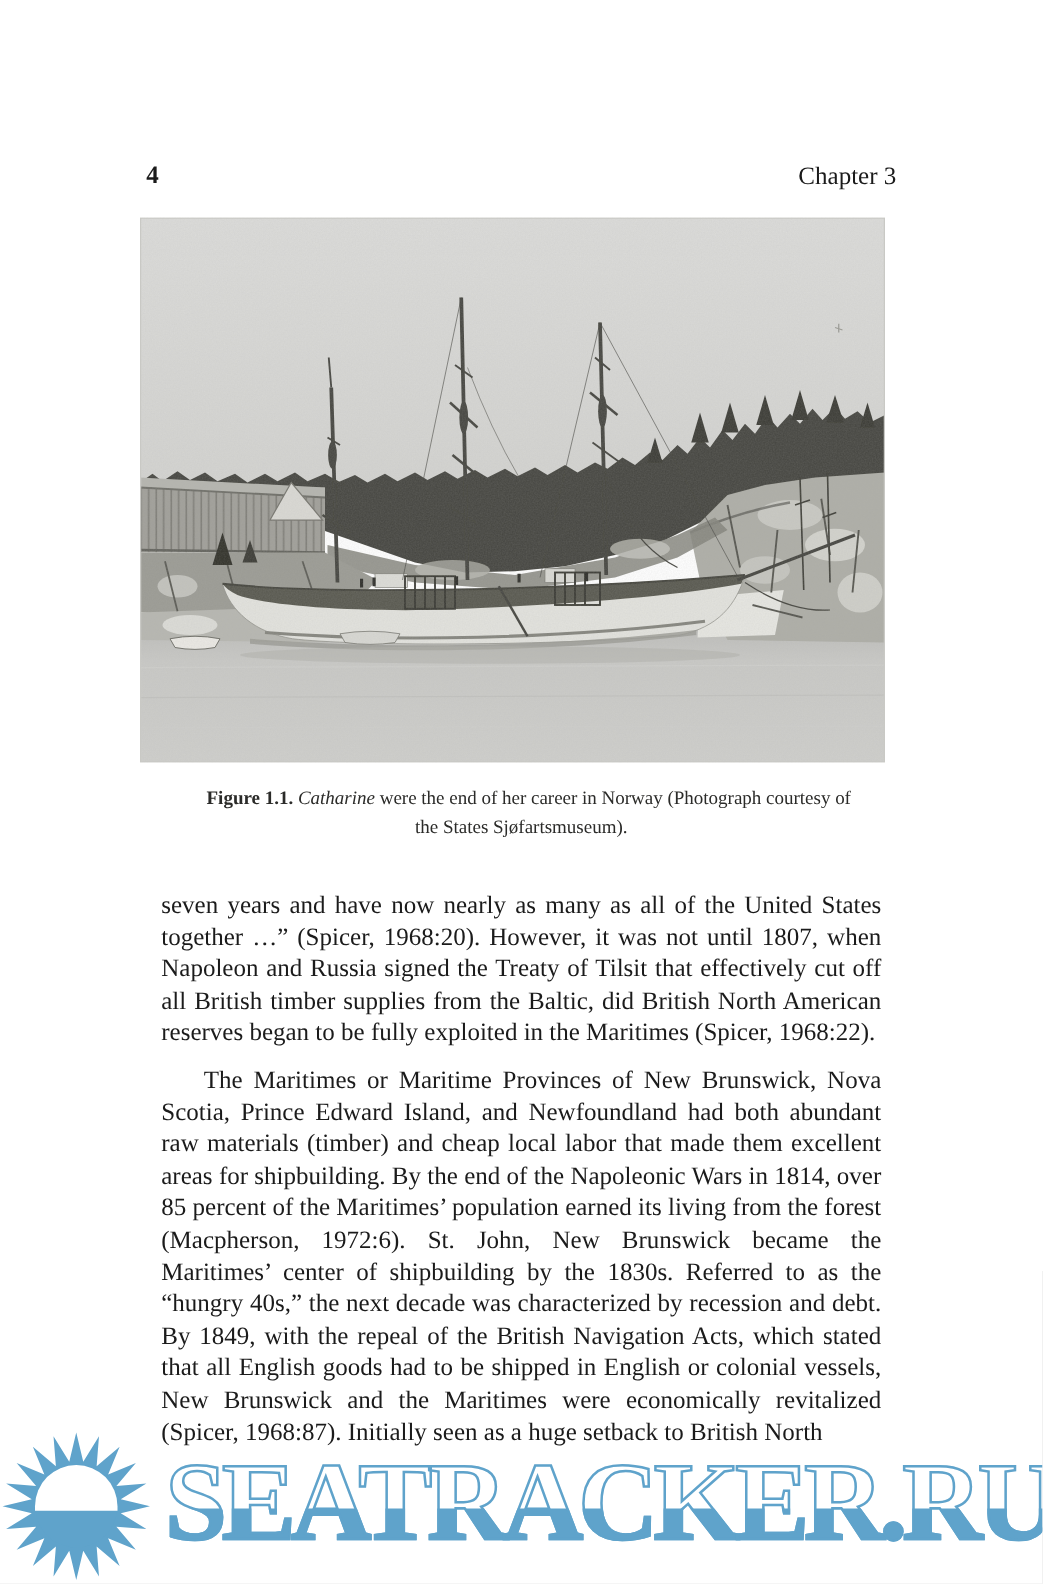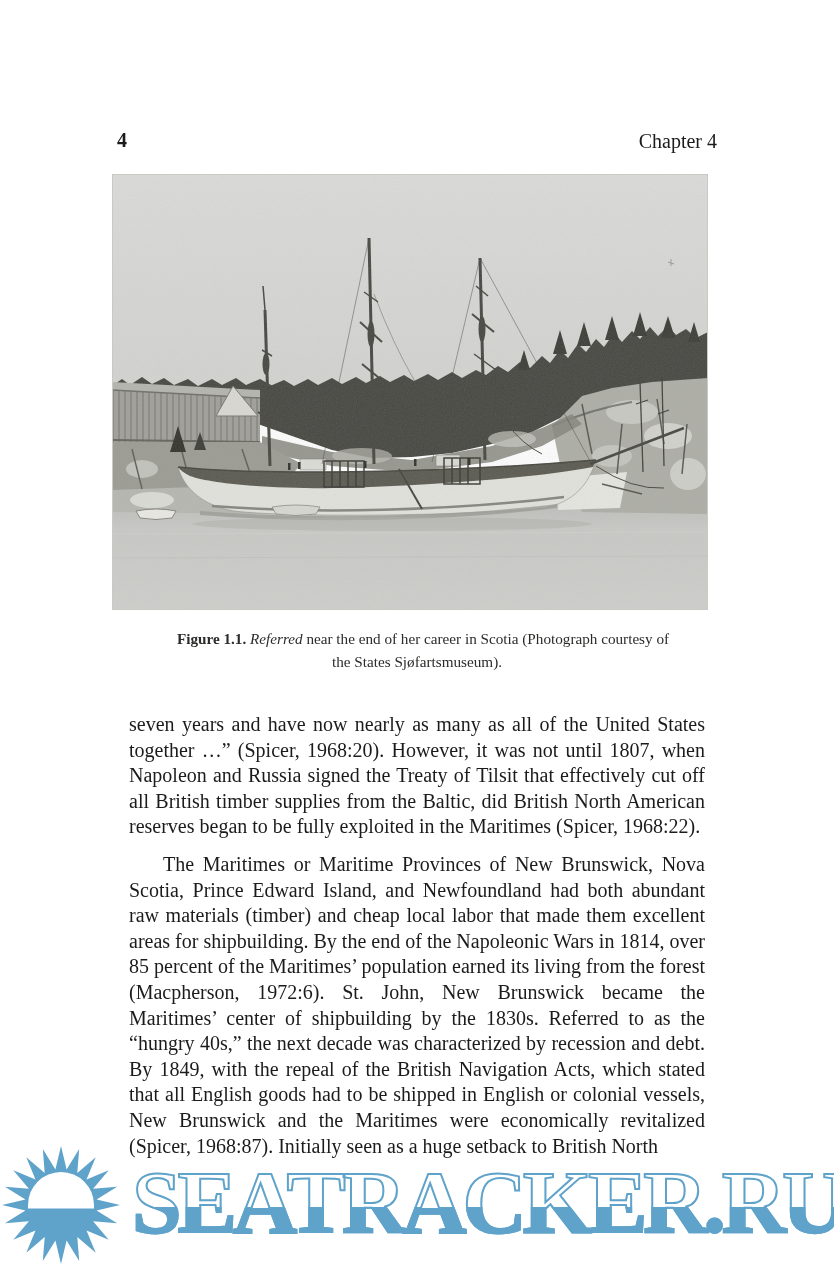--- a/index.html
+++ b/index.html
@@ -32,21 +32,21 @@
            -webkit-background-clip:text;background-clip:text;color:transparent;
            -webkit-text-stroke:2px var(--wm-color,#5fa3cb);}
 </style>
 </head>
 <body>
 
 <div id="page">
 
   <div class="header">
     <span class="pagenum">4</span>
-    <span class="chapter">Chapter 4</span>
+    <span class="chapter">Chapter 3</span>
   </div>
 
   <div class="photo-wrap">
     <svg viewBox="0 0 596 436" xmlns="http://www.w3.org/2000/svg">
       <defs>
         <linearGradient id="skyg" x1="0" y1="0" x2="0" y2="1">
           <stop offset="0" stop-color="#dcdcda"></stop>
             <stop offset="1" stop-color="#d2d2cf"></stop>
         </linearGradient>
         <linearGradient id="waterg" x1="0" y1="0" x2="0" y2="1">
@@ -210,22 +210,22 @@
             <line x1="559" y1="85" x2="559" y2="92"></line>
         </g>
       </g>
       <rect width="596" height="436" filter="url(#grain)" opacity="0.5"></rect>
       <rect x="0.5" y="0.5" width="595" height="435" fill="none" stroke="#c9c9c5" stroke-width="1"></rect>
     </svg>
   </div>
 
   <div class="caption">
     <span class="cap-label">Figure 1.1.</span>
-    <span class="cap-vessel">Referred</span>
-    <span>near the end of her career in Scotia (Photograph courtesy of</span>
+    <span class="cap-vessel">Catharine</span>
+    <span>were the end of her career in Norway (Photograph courtesy of</span>
     <br>
     <span>the States Sjøfartsmuseum).</span>
   </div>
 
   <div class="bodytext">
     <p>seven years and have now nearly as many as all of the United States together …” (Spicer, 1968:20). However, it was not until 1807, when Napoleon and Russia signed the Treaty of Tilsit that effectively cut off all British timber supplies from the Baltic, did British North American reserves began to be fully exploited in the Maritimes (Spicer, 1968:22).</p>
     <p class="indent">The Maritimes or Maritime Provinces of New Brunswick, Nova Scotia, Prince Edward Island, and Newfoundland had both abundant raw materials (timber) and cheap local labor that made them excellent areas for shipbuilding. By the end of the Napoleonic Wars in 1814, over 85 percent of the Maritimes’ population earned its living from the forest (Macpherson, 1972:6). St. John, New Brunswick became the Maritimes’ center of shipbuilding by the 1830s. Referred to as the “hungry 40s,” the next decade was characterized by recession and debt. By 1849, with the repeal of the British Navigation Acts, which stated that all English goods had to be shipped in English or colonial vessels, New Brunswick and the Maritimes were economically revitalized (Spicer, 1968:87). Initially seen as a huge setback to British North</p>
   </div>
 
   <div class="watermark">

